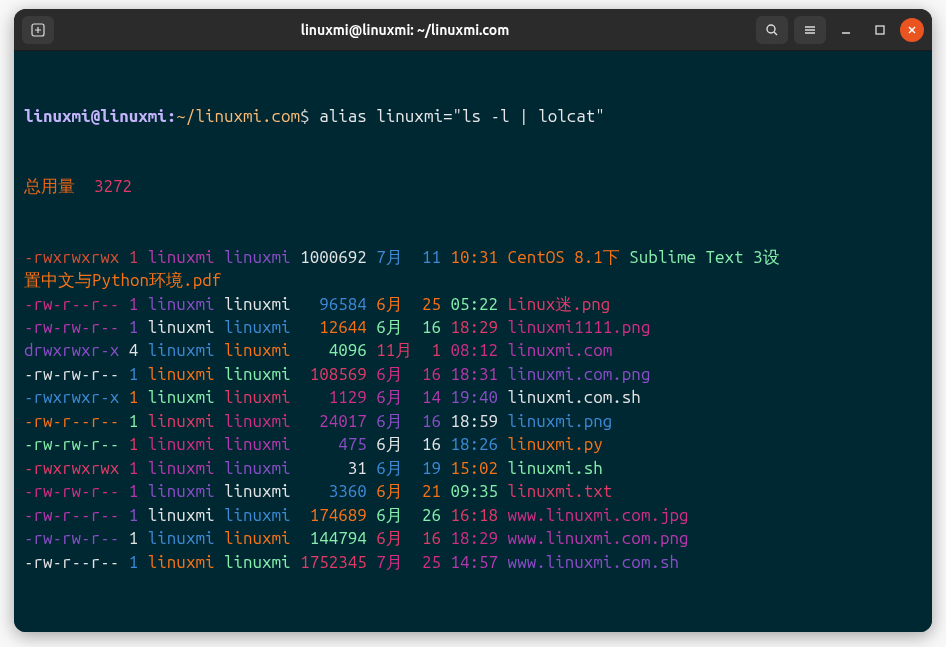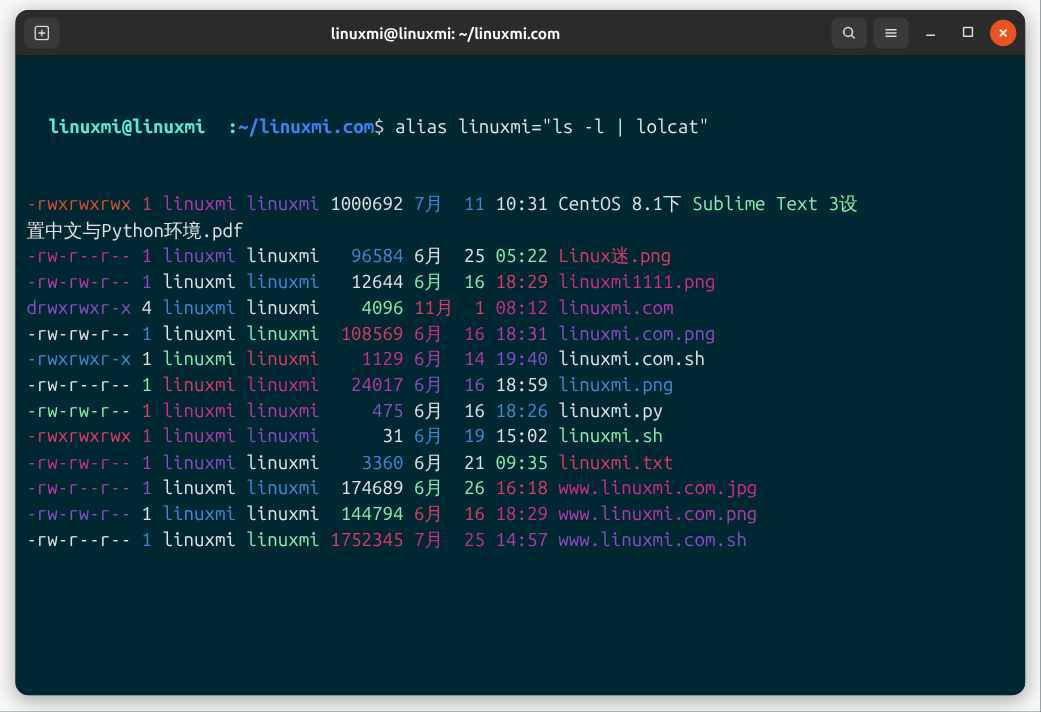--- a/index.html
+++ b/index.html
@@ -49,33 +49,33 @@
   .tb-close { background: #e95420; color: #fff; }
   .tb-winctl { color: #ddd; width: 28px; text-align: center; cursor: pointer; }
   .terminal {
     flex: 1;
     background: #002833;
     padding: 6px 10px;
     overflow: hidden;
     line-height: 1.38;
     white-space: pre;
   }
-  .prompt-user { color: #5eead4; font-weight: bold; margin-left: 20px; }
-  .prompt-path { color: #3b82f6; font-weight: bold; }
+  .prompt-user { color: #c4b5fd; font-weight: bold; }
+  .prompt-path { color: #fdba74; font-weight: normal; }
   .prompt-dollar { color: #d0d0d0; }
   .cmd { color: #e8e8e8; }
   
   .c0 { color: #e86416; }
   .c1 { color: #e33a68; }
   .c2 { color: #d32e86; }
   .c3 { color: #b839af; }
   .c4 { color: #8a4ec8; }
   .c5 { color: #e5e5e5; }
   .c6 { color: #3d8ad6; }
-  .c7 { color: #e5e5e5; }
+  .c7 { color: #f97316; }
   .c8 { color: #86efac; }
   .c9 { color: #d84f2f; }
   .cA { color: #c93f5e; }
   .row span { white-space: pre; }
 </style>
 </head>
 <body>
 
 <div class="window">
   <div class="titlebar">
@@ -117,16 +117,17 @@
         <svg width="10" height="10" viewBox="0 0 10 10">
             <line x1="2" y1="2" x2="8" y2="8" stroke="#fff" stroke-width="1.5"></line>
             <line x1="8" y1="2" x2="2" y2="8" stroke="#fff" stroke-width="1.5"></line>
           </svg>
       </div>
     </div>
   </div>
 
   <div class="terminal">
     <div><span class="prompt-user">linuxmi@linuxmi</span><span class="prompt-user">:</span><span class="prompt-path">~/linuxmi.com</span><span class="prompt-dollar">$</span><span class="cmd"> </span><span class="cmd">alias linuxmi="ls -l | lolcat"</span></div>
+    <div><span class="c0">总用量</span><span class="c0">  </span><span class="c1">3272</span></div>
     <div id="listing"><div class="row"><span class="c9">-rwxrwxrwx</span><span class="c9"> </span><span class="cA">1</span><span class="cA"> </span><span class="c3">linuxmi</span><span class="c3"> </span><span class="c4">linuxmi</span><span class="c4"> </span><span class="c5">1000692</span><span class="c5"> </span><span class="c6">7月 </span><span class="c6"> </span><span class="c6">11</span><span class="c6"> </span><span class="c7">10:31</span><span class="c7"> </span><span class="c7">CentOS 8.1下</span><span class="c8"> Sublime Text 3</span><span class="c8">设</span></div><div class="row"><span class="c7">置中文与Python环境.pdf</span></div><div class="row"><span class="c2">-rw-r--r--</span><span class="c2"> </span><span class="c3">1</span><span class="c3"> </span><span class="c4">linuxmi</span><span class="c4"> </span><span class="c5">linuxmi</span><span class="c5"> </span><span class="c6">  96584</span><span class="c6"> </span><span class="c7">6月 </span><span class="c7"> </span><span class="c7">25</span><span class="c7"> </span><span class="c8">05:22</span><span class="c8"> </span><span class="c1">Linux迷.png</span></div><div class="row"><span class="c3">-rw-rw-r--</span><span class="c3"> </span><span class="c4">1</span><span class="c4"> </span><span class="c5">linuxmi</span><span class="c5"> </span><span class="c6">linuxmi</span><span class="c6"> </span><span class="c7">  12644</span><span class="c7"> </span><span class="c8">6月 </span><span class="c8"> </span><span class="c8">16</span><span class="c8"> </span><span class="c1">18:29</span><span class="c1"> </span><span class="c2">linuxmi1111.png</span></div><div class="row"><span class="c4">drwxrwxr-x</span><span class="c4"> </span><span class="c5">4</span><span class="c5"> </span><span class="c6">linuxmi</span><span class="c6"> </span><span class="c7">linuxmi</span><span class="c7"> </span><span class="c8">   4096</span><span class="c8"> </span><span class="c1">11月</span><span class="c1"> </span><span class="c1"> 1</span><span class="c1"> </span><span class="c2">08:12</span><span class="c2"> </span><span class="c3">linuxmi.com</span></div><div class="row"><span class="c5">-rw-rw-r--</span><span class="c5"> </span><span class="c6">1</span><span class="c6"> </span><span class="c7">linuxmi</span><span class="c7"> </span><span class="c8">linuxmi</span><span class="c8"> </span><span class="c1"> 108569</span><span class="c1"> </span><span class="c2">6月 </span><span class="c2"> </span><span class="c2">16</span><span class="c2"> </span><span class="c3">18:31</span><span class="c3"> </span><span class="c4">linuxmi.com.png</span></div><div class="row"><span class="c6">-rwxrwxr-x</span><span class="c6"> </span><span class="c7">1</span><span class="c7"> </span><span class="c8">linuxmi</span><span class="c8"> </span><span class="c1">linuxmi</span><span class="c1"> </span><span class="c2">   1129</span><span class="c2"> </span><span class="c3">6月 </span><span class="c3"> </span><span class="c3">14</span><span class="c3"> </span><span class="c4">19:40</span><span class="c4"> </span><span class="c5">linuxmi.com.sh</span></div><div class="row"><span class="c7">-rw-r--r--</span><span class="c7"> </span><span class="c8">1</span><span class="c8"> </span><span class="c1">linuxmi</span><span class="c1"> </span><span class="c2">linuxmi</span><span class="c2"> </span><span class="c3">  24017</span><span class="c3"> </span><span class="c4">6月 </span><span class="c4"> </span><span class="c4">16</span><span class="c4"> </span><span class="c5">18:59</span><span class="c5"> </span><span class="c6">linuxmi.png</span></div><div class="row"><span class="c8">-rw-rw-r--</span><span class="c8"> </span><span class="c1">1</span><span class="c1"> </span><span class="c2">linuxmi</span><span class="c2"> </span><span class="c3">linuxmi</span><span class="c3"> </span><span class="c4">    475</span><span class="c4"> </span><span class="c5">6月 </span><span class="c5"> </span><span class="c5">16</span><span class="c5"> </span><span class="c6">18:26</span><span class="c6"> </span><span class="c7">linuxmi.py</span></div><div class="row"><span class="c1">-rwxrwxrwx</span><span class="c1"> </span><span class="c2">1</span><span class="c2"> </span><span class="c3">linuxmi</span><span class="c3"> </span><span class="c4">linuxmi</span><span class="c4"> </span><span class="c5">     31</span><span class="c5"> </span><span class="c6">6月 </span><span class="c6"> </span><span class="c6">19</span><span class="c6"> </span><span class="c7">15:02</span><span class="c7"> </span><span class="c8">linuxmi.sh</span></div><div class="row"><span class="c2">-rw-rw-r--</span><span class="c2"> </span><span class="c3">1</span><span class="c3"> </span><span class="c4">linuxmi</span><span class="c4"> </span><span class="c5">linuxmi</span><span class="c5"> </span><span class="c6">   3360</span><span class="c6"> </span><span class="c7">6月 </span><span class="c7"> </span><span class="c7">21</span><span class="c7"> </span><span class="c8">09:35</span><span class="c8"> </span><span class="c1">linuxmi.txt</span></div><div class="row"><span class="c3">-rw-r--r--</span><span class="c3"> </span><span class="c4">1</span><span class="c4"> </span><span class="c5">linuxmi</span><span class="c5"> </span><span class="c6">linuxmi</span><span class="c6"> </span><span class="c7"> 174689</span><span class="c7"> </span><span class="c8">6月 </span><span class="c8"> </span><span class="c8">26</span><span class="c8"> </span><span class="c1">16:18</span><span class="c1"> </span><span class="c2">www.linuxmi.com.jpg</span></div><div class="row"><span class="c4">-rw-rw-r--</span><span class="c4"> </span><span class="c5">1</span><span class="c5"> </span><span class="c6">linuxmi</span><span class="c6"> </span><span class="c7">linuxmi</span><span class="c7"> </span><span class="c8"> 144794</span><span class="c8"> </span><span class="c1">6月 </span><span class="c1"> </span><span class="c1">16</span><span class="c1"> </span><span class="c2">18:29</span><span class="c2"> </span><span class="c3">www.linuxmi.com.png</span></div><div class="row"><span class="c5">-rw-r--r--</span><span class="c5"> </span><span class="c6">1</span><span class="c6"> </span><span class="c7">linuxmi</span><span class="c7"> </span><span class="c8">linuxmi</span><span class="c8"> </span><span class="c1">1752345</span><span class="c1"> </span><span class="c2">7月 </span><span class="c2"> </span><span class="c2">25</span><span class="c2"> </span><span class="c3">14:57</span><span class="c3"> </span><span class="c4">www.linuxmi.com.sh</span></div></div>
     
   </div>
 </div>
 
 </body></html>

